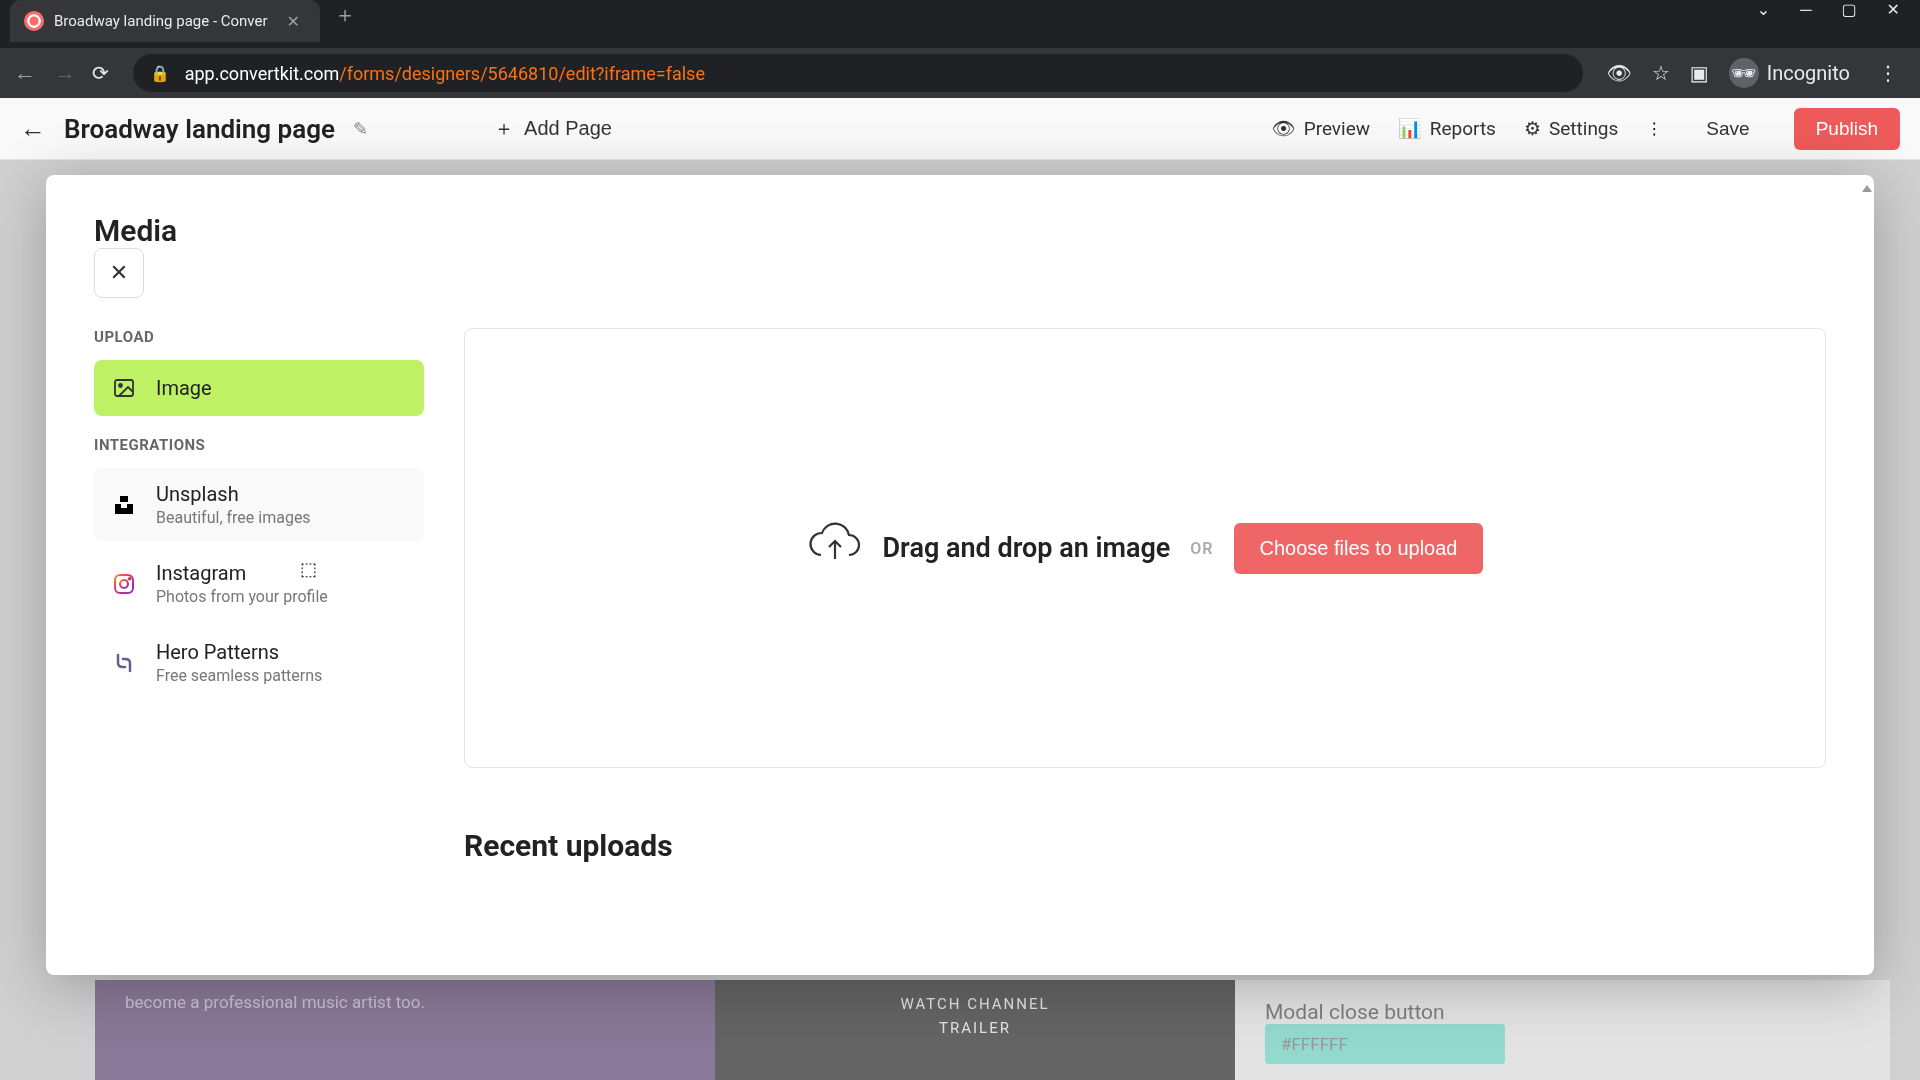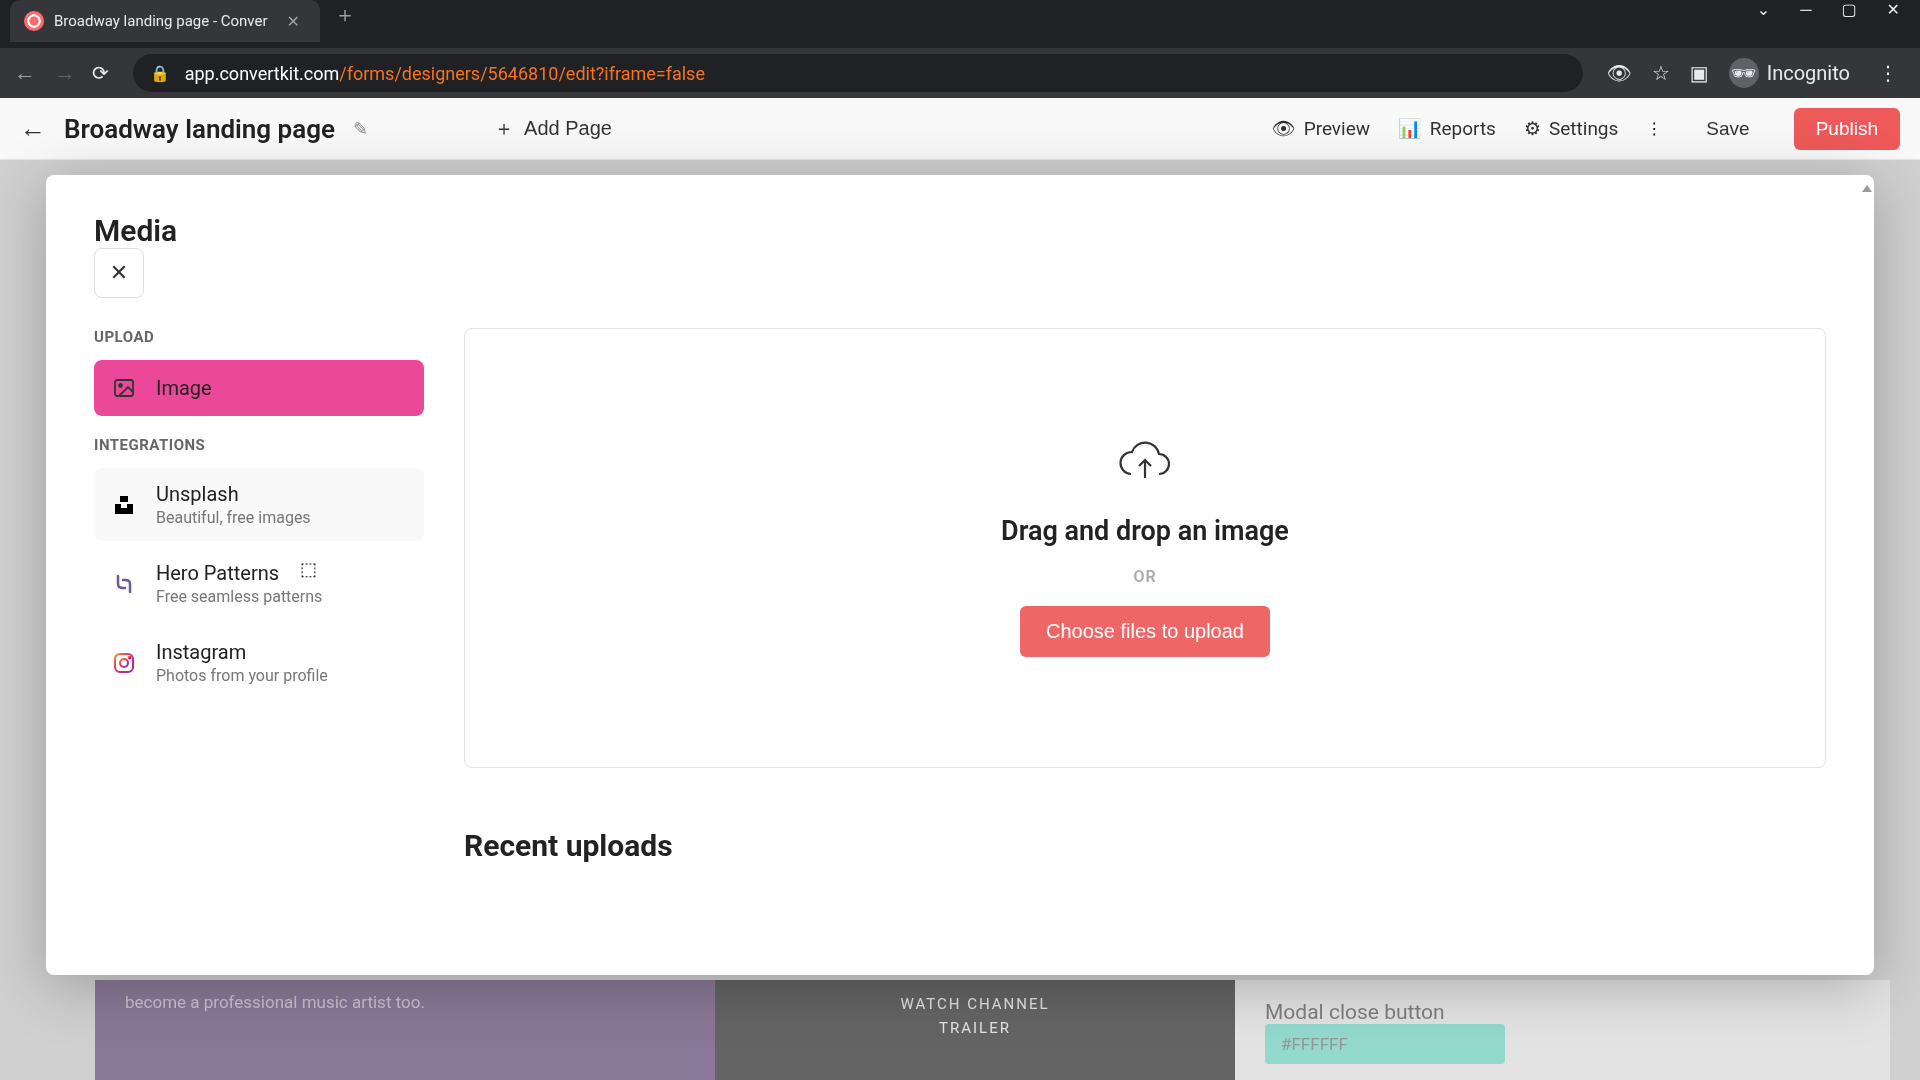--- a/index.html
+++ b/index.html
@@ -262,42 +262,42 @@
     }
     .sidebar-item {
       display: flex;
       align-items: center;
       gap: 18px;
       padding: 14px 16px;
       border-radius: 8px;
       cursor: pointer;
       margin-bottom: 6px;
     }
-    .sidebar-item.active { background: #ec4899; }
+    .sidebar-item.active { background: #bef264; }
     .sidebar-item.hover { background: #f9f9f9; }
     .sidebar-icon {
       width: 28px;
       height: 28px;
       display: flex;
       align-items: center;
       justify-content: center;
       flex-shrink: 0;
     }
     .sidebar-item-texts { display: flex; flex-direction: column; }
     .sidebar-item-title { font-size: 20px; color: #222; }
     .sidebar-item-desc { font-size: 16px; color: #777; margin-top: 2px; }
     .integrations-section { margin-top: 20px; }
     
     .main-area { flex: 1; display: flex; flex-direction: column; }
     .dropzone {
       border: 1px solid #e3e3e3;
       border-radius: 8px;
       height: 440px;
       display: flex;
-      flex-direction: column;
+      flex-direction: row;
       align-items: center;
       justify-content: center;
       gap: 20px;
     }
     .cloud-icon { font-size: 44px; color: #333; }
     .drop-text { font-size: 27px; font-weight: 600; color: #222; }
     .or-text { font-size: 16px; color: #aaa; font-weight: 600; letter-spacing: 1px; }
     .choose-btn {
       background: #ee5a5a;
       opacity: 0.92;
@@ -457,32 +457,20 @@
 
         <div class="sidebar-item hover">
           <span class="sidebar-icon">
             <svg class="svg-icon" viewBox="0 0 24 24" fill="#000">
                 <path d="M8 3h8v6H8zM3 11h6v10H3zM15 11h6v10h-6zM9 15h6v6H9z"></path>
               </svg>
           </span>
           <div class="sidebar-item-texts">
             <span class="sidebar-item-title">Unsplash</span>
             <span class="sidebar-item-desc">Beautiful, free images</span>
-          </div>
-        </div>
-
-        <div class="sidebar-item">
-          <span class="sidebar-icon">
-            <svg class="svg-icon" viewBox="0 0 24 24" fill="none" stroke="#6b5b95" stroke-width="2.5" stroke-linecap="round">
-                <path d="M6 4v8M6 12c0 3 2 4 5 4h2M18 20v-8M18 12c0-3-2-4-5-4h-2"></path>
-              </svg>
-          </span>
-          <div class="sidebar-item-texts">
-            <span class="sidebar-item-title">Hero Patterns</span>
-            <span class="sidebar-item-desc">Free seamless patterns</span>
           </div>
         </div>
 
         <div class="sidebar-item">
           <span class="sidebar-icon">
             <svg class="svg-icon" viewBox="0 0 24 24" fill="none" stroke="url(#ig)" stroke-width="2">
                 <defs>
                   <linearGradient id="ig" x1="0" y1="0" x2="1" y2="1">
                     <stop offset="0" stop-color="#f58529"></stop>
                     <stop offset="0.5" stop-color="#dd2a7b"></stop>
@@ -492,20 +480,32 @@
                 <rect x="3" y="3" width="18" height="18" rx="5"></rect>
                 <circle cx="12" cy="12" r="4"></circle>
                 <circle cx="17.5" cy="6.5" r="1" fill="#dd2a7b"></circle>
               </svg>
           </span>
           <div class="sidebar-item-texts">
             <span class="sidebar-item-title">Instagram</span>
             <span class="sidebar-item-desc">Photos from your profile</span>
           </div>
         </div>
+
+        <div class="sidebar-item">
+          <span class="sidebar-icon">
+            <svg class="svg-icon" viewBox="0 0 24 24" fill="none" stroke="#6b5b95" stroke-width="2.5" stroke-linecap="round">
+                <path d="M6 4v8M6 12c0 3 2 4 5 4h2M18 20v-8M18 12c0-3-2-4-5-4h-2"></path>
+              </svg>
+          </span>
+          <div class="sidebar-item-texts">
+            <span class="sidebar-item-title">Hero Patterns</span>
+            <span class="sidebar-item-desc">Free seamless patterns</span>
+          </div>
+        </div>
       </div>
     </div>
 
     <div class="main-area">
       <div class="dropzone">
         <span class="cloud-icon">
           <svg width="56" height="44" viewBox="0 0 56 44" fill="none" stroke="#333" stroke-width="2.2">
               <path d="M42 34a10 10 0 0 0 0-20 14 14 0 0 0-27-2A10 10 0 0 0 14 34"></path>
               <path d="M28 38V20M22 26l6-6 6 6"></path>
             </svg>

